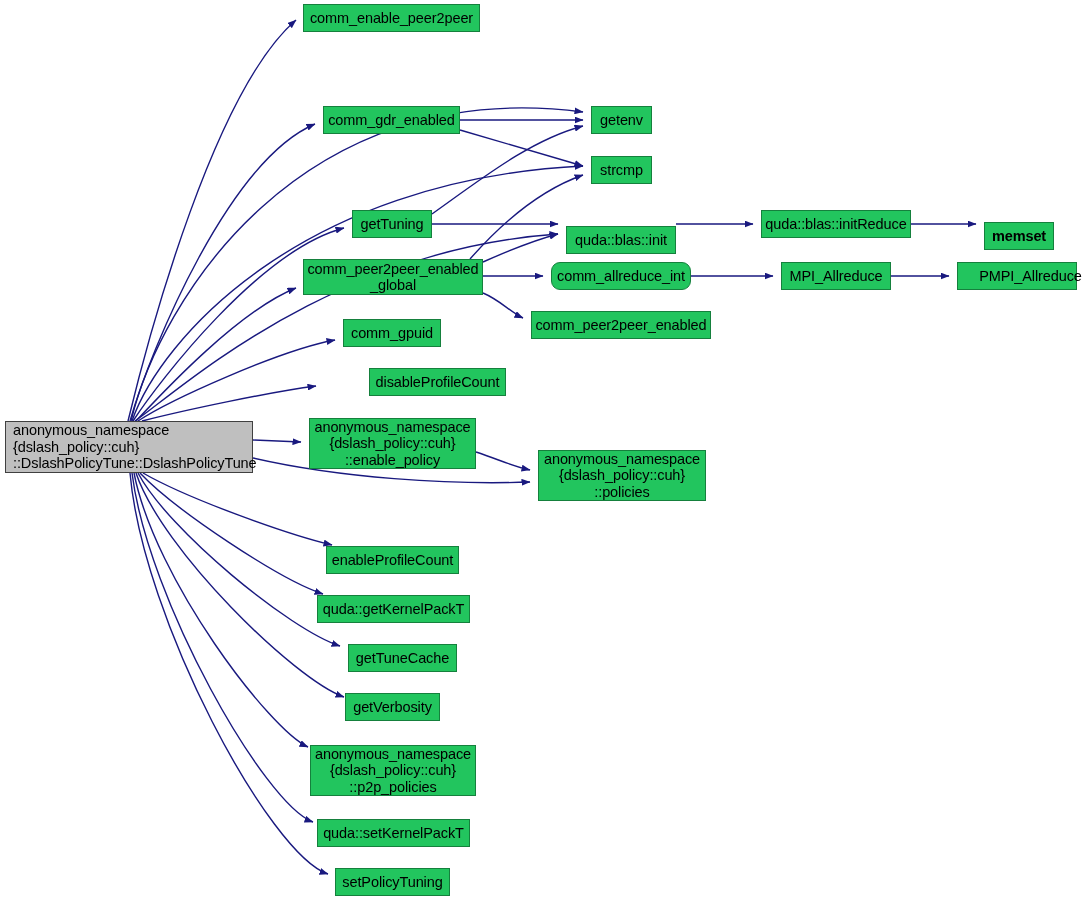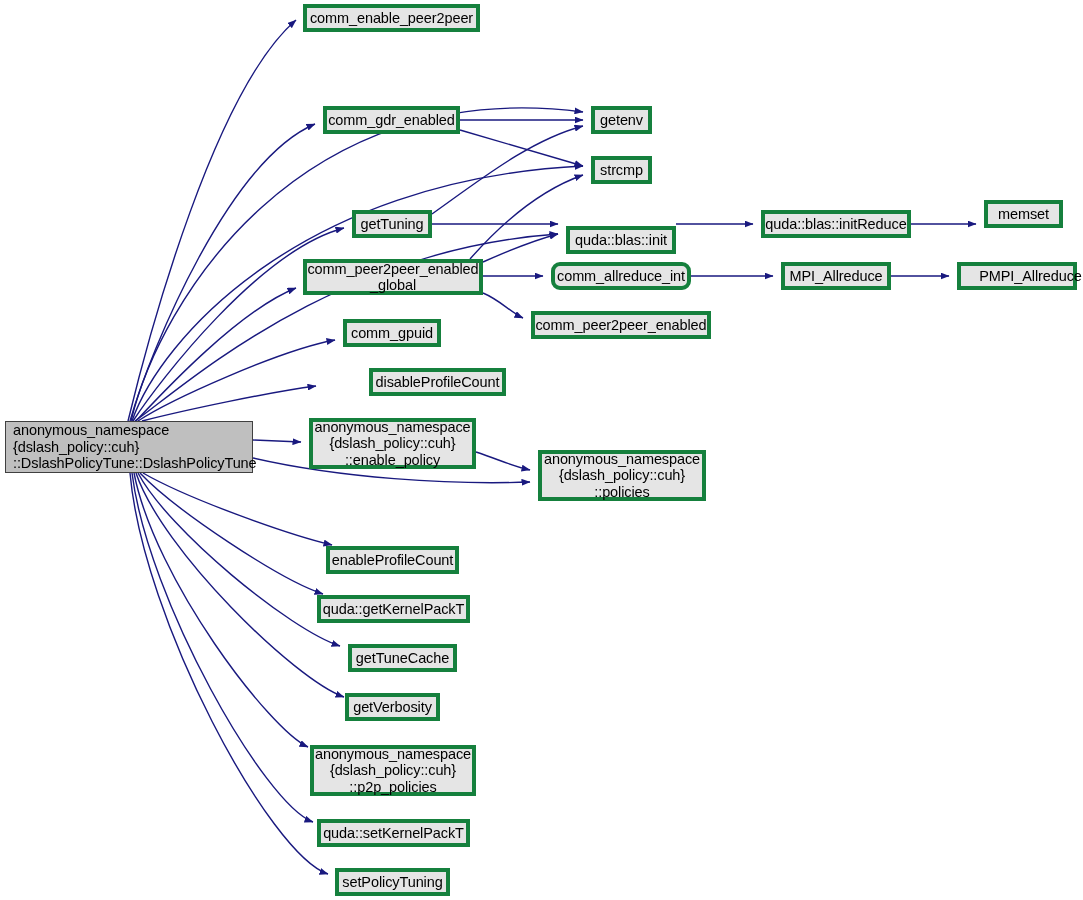--- a/index.html
+++ b/index.html
@@ -18,22 +18,22 @@
   svg#edges {
     position: absolute;
     left: 0;
     top: 0;
     width: 1083px;
     height: 900px;
   }
   .node {
     position: absolute;
     box-sizing: border-box;
-    border: 4px solid #15803d;
-    background: #e5e5e5;
+    border: 1px solid #15803d;
+    background: #22c55e;
     color: #000000;
     display: flex;
     align-items: center;
     justify-content: center;
     text-align: center;
     font-size: 14.5px;
     line-height: 16.5px;
     letter-spacing: -0.1px;
     white-space: pre-line;
     z-index: 5;
@@ -97,21 +97,21 @@
       <div class="node root multiline" style="left: 5px; top: 421px; width: 248px; height: 52px;">anonymous_namespace
 {dslash_policy::cuh}
 ::DslashPolicyTune::DslashPolicyTune</div>
       <div class="node" style="left: 303px; top: 4px; width: 177px; height: 28px;">comm_enable_peer2peer</div>
       <div class="node" style="left: 323px; top: 106px; width: 137px; height: 28px;">comm_gdr_enabled</div>
       <div class="node" style="left: 591px; top: 106px; width: 61px; height: 28px;">getenv</div>
       <div class="node" style="left: 591px; top: 156px; width: 61px; height: 28px;">strcmp</div>
       <div class="node" style="left: 352px; top: 210px; width: 80px; height: 28px;">getTuning</div>
       <div class="node" style="left: 566px; top: 226px; width: 110px; height: 28px;">quda::blas::init</div>
       <div class="node" style="left: 761px; top: 210px; width: 150px; height: 28px;">quda::blas::initReduce</div>
-      <div class="node" style="left: 984px; top: 200px; width: 79px; height: 28px;">memset</div>
+      <div class="node" style="left: 984px; top: 222px; width: 70px; height: 28px; font-weight: bold;">memset</div>
       <div class="node multiline" style="left: 303px; top: 259px; width: 180px; height: 36px;">comm_peer2peer_enabled
 _global</div>
       <div class="node" style="left: 551px; top: 262px; width: 140px; height: 28px; border-radius: 9px;">comm_allreduce_int</div>
       <div class="node" style="left: 781px; top: 262px; width: 110px; height: 28px;">MPI_Allreduce</div>
       <div class="node" style="left: 957px; top: 262px; width: 120px; height: 28px; padding-left: 27px;">PMPI_Allreduce</div>
       <div class="node" style="left: 531px; top: 311px; width: 180px; height: 28px;">comm_peer2peer_enabled</div>
       <div class="node" style="left: 343px; top: 319px; width: 98px; height: 28px;">comm_gpuid</div>
       <div class="node" style="left: 324px; top: 368px; width: 137px; height: 28px; margin-left: 45px;">disableProfileCount</div>
       <div class="node multiline" style="left: 309px; top: 418px; width: 167px; height: 51px;">anonymous_namespace
 {dslash_policy::cuh}

